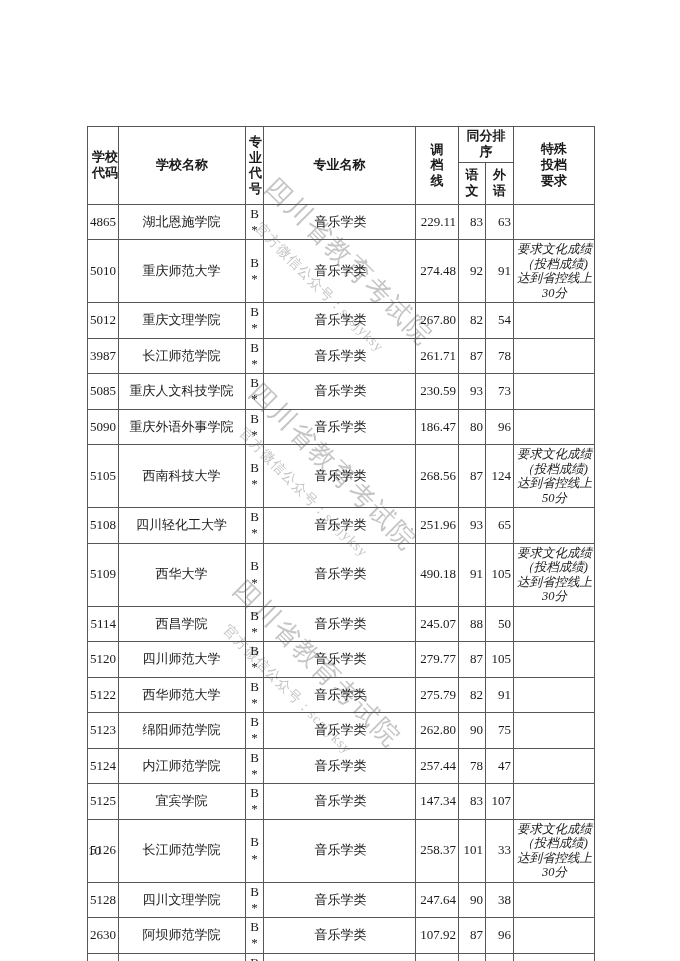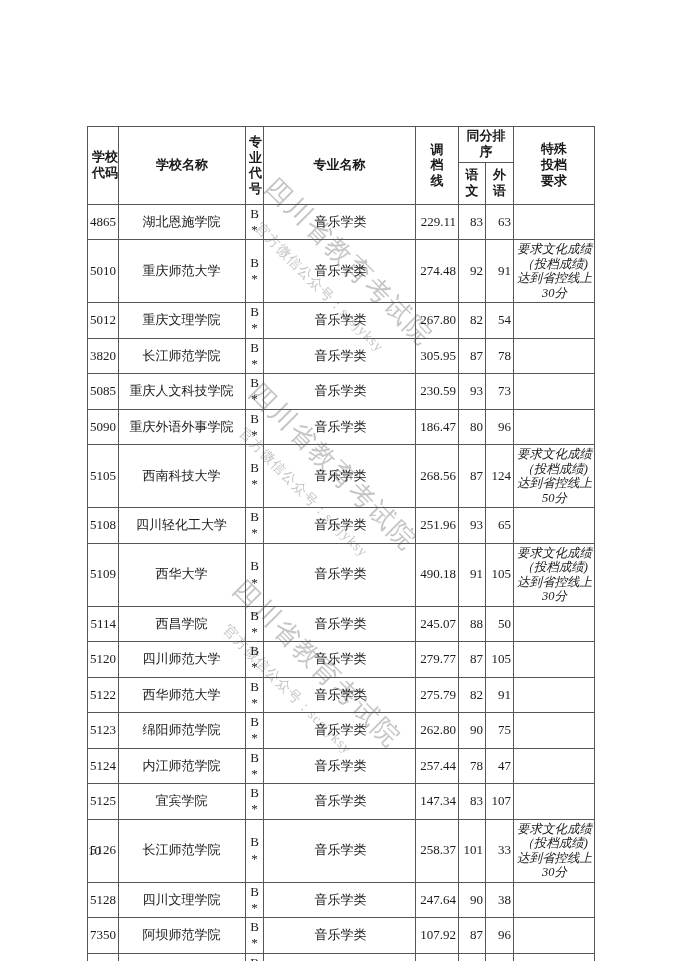--- a/index.html
+++ b/index.html
@@ -157,25 +157,25 @@
       <td class="c-code">5012</td>
       <td class="c-school">重庆文理学院</td>
       <td class="c-mcode">B*</td>
       <td class="c-major">音乐学类</td>
       <td class="c-cutoff">267.80</td>
       <td class="c-chn">82</td>
       <td class="c-for">54</td>
       <td class="c-special"></td>
     </tr>
         <tr>
-      <td class="c-code">3820</td>
+      <td class="c-code">3987</td>
       <td class="c-school">长江师范学院</td>
       <td class="c-mcode">B*</td>
       <td class="c-major">音乐学类</td>
-      <td class="c-cutoff">305.95</td>
+      <td class="c-cutoff">261.71</td>
       <td class="c-chn">87</td>
       <td class="c-for">78</td>
       <td class="c-special"></td>
     </tr>
         <tr>
       <td class="c-code">5085</td>
       <td class="c-school">重庆人文科技学院</td>
       <td class="c-mcode">B*</td>
       <td class="c-major">音乐学类</td>
       <td class="c-cutoff">230.59</td>
@@ -297,21 +297,21 @@
       <td class="c-code">5128</td>
       <td class="c-school">四川文理学院</td>
       <td class="c-mcode">B*</td>
       <td class="c-major">音乐学类</td>
       <td class="c-cutoff">247.64</td>
       <td class="c-chn">90</td>
       <td class="c-for">38</td>
       <td class="c-special"></td>
     </tr>
         <tr>
-      <td class="c-code">7350</td>
+      <td class="c-code">2630</td>
       <td class="c-school">阿坝师范学院</td>
       <td class="c-mcode">B*</td>
       <td class="c-major">音乐学类</td>
       <td class="c-cutoff">107.92</td>
       <td class="c-chn">87</td>
       <td class="c-for">96</td>
       <td class="c-special"></td>
     </tr>
         <tr>
       <td class="c-code">5133</td>

